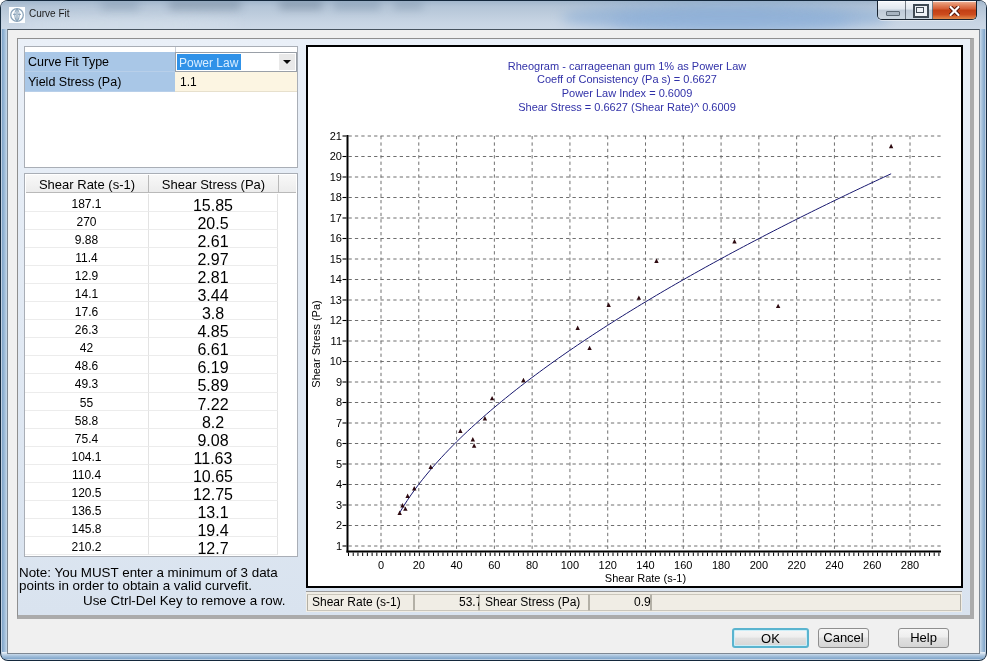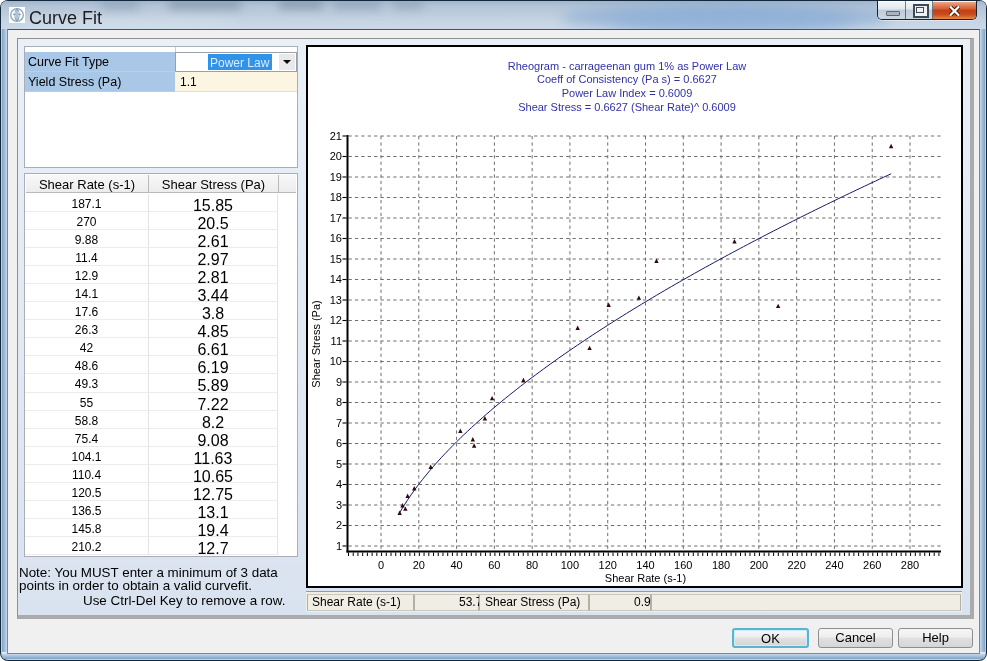--- a/index.html
+++ b/index.html
@@ -14,21 +14,21 @@
 #client { position:absolute; left:7px; top:29px; width:973px; height:625px;
   background:#f0f0f0; border:1px solid #7e8893; border-top-color:#47535f; }
 
 .edgeL { position:absolute; left:1px; top:28px; bottom:1px; width:7px;
   background:linear-gradient(90deg,#7fa4c9 0%,#a8c3dd 45%,#e3ecf5 92%,#eef3f9 100%); }
 .edgeR { position:absolute; right:1px; top:28px; bottom:1px; width:7px;
   background:linear-gradient(270deg,#7fa4c9 0%,#a8c3dd 45%,#e3ecf5 92%,#eef3f9 100%); }
 .edgeB { position:absolute; left:1px; right:1px; bottom:1px; height:7px;
   background:linear-gradient(0deg,#7fa4c9 0%,#a8c3dd 45%,#e3ecf5 92%,#eef3f9 100%); }
 #ticon { position:absolute; left:8px; top:6px; width:16px; height:16px; background:#fdfeff; }
-#ttext { position:absolute; left:28px; top:7px; font-size:18px; color:#1c1c1c;text-align:center; }
+#ttext { position:absolute; left:28px; top:7px; font-size:10px; color:#1c1c1c;text-align:center; }
 
 #caption-btns { position:absolute; left:877px; top:1px; width:100px; height:19px;
   border:1px solid #17222e; border-top:none; border-radius:0 0 5px 5px; overflow:hidden;
   box-shadow:0 1px 0 rgba(255,255,255,.45); display:flex; }
 .cb { height:100%; border-right:1px solid rgba(20,30,40,.55); position:relative;
   background:linear-gradient(180deg,#f5f8fb 0%,#e0e8ef 45%,#bfcbd8 50%,#ccd7e1 100%);
   box-shadow:inset 0 1px 0 rgba(255,255,255,.8); }
 #cb-min { width:28px; }
 #cb-max { width:27px; }
 #cb-close { width:43px; border-right:none;
@@ -48,21 +48,21 @@
 #box1 { position:absolute; left:6px; top:7px; width:274px; height:122px;
   background:#fff; border:1px solid #a9aeb6; }
 #box1 .hdrstrip { position:absolute; left:0; top:0; width:100%; height:5px; background:#fff; border-bottom:0; }
 #box1 .vline { position:absolute; left:150px; top:0; width:1px; height:5px; background:#c9ced6; }
 .prow { position:absolute; left:0; width:272px; height:16px; }
 .plabel { position:absolute; left:0; top:0; width:150px; height:20px; background:#a9c7e7;
   border-bottom:1px solid #b8cfe9; font-size:12.5px; color:#000; padding:3px 0 0 3px; }
 .pval { position:absolute; left:150px; top:0; width:122px; height:20px; }
 #combo { position:absolute; inset:0; background:#fff; border:1px solid #9aa0a8; }
 #combo .sel { position:absolute; left:1px; top:1px; padding:2px 3px 0 2px; font-size:12px;
-  background:#3092e8; color:#d9edff;margin-left:31px; }
+  background:#3092e8; color:#d9edff; }
 #combo .btn { position:absolute; right:1px; top:1px; width:16px; height:16px;
   background:#e9e9e9; }
 #combo .btn::after { content:""; position:absolute; left:3.5px; top:6px; width:0; height:0;
   border:4.3px solid transparent; border-top:4.6px solid #0a0a0a; }
 #edit11 { position:absolute; inset:0; background:#fcf5e2; border-bottom:1px solid #e7e0cd;
   font-size:12px; padding:3px 0 0 5px; }
 
 #box2 { position:absolute; left:6px; top:134px; width:274px; height:384px;
   background:#fff; border:1px solid #a9aeb6; overflow:hidden; }
 #thead { position:absolute; left:1px; top:1px; width:270px; height:18px;
@@ -80,21 +80,21 @@
 .note { position:absolute; font-size:13.4px; color:#000; white-space:nowrap; }
 
 #chart { position:absolute; left:288px; top:6px; width:657px; height:543px;
   background:#fff; border:2px solid #000; }
 
 #status { position:absolute; left:288px; top:552px; width:656px; height:21px;
   background:#f0ede5; border-top:1px solid #9b9b9b; }
 .scell { position:absolute; top:2px; height:17px; border:1px solid #b3b0a6; border-top-color:#cac6bb; border-bottom-color:#cac6bb;
   font-size:12px; padding-top:0px; background:#f0ede5;padding-left:44px; }
 
-.btn7 { position:absolute; top:598px; width:75px; height:20px; border:1px solid #8e8e8e; border-radius:3px;
+.btn7 { position:absolute; top:598px; width:51px; height:20px; border:1px solid #8e8e8e; border-radius:3px;
   background:linear-gradient(180deg,#f6f6f6 0%,#eeeeee 45%,#e1e1e1 50%,#d5d5d5 100%);
   font-size:13px; text-align:center; padding-top:1px; }
 #okbtn { left:724px; width:77px; border:2px solid #5ab4cf; box-shadow:0 0 0 1px #cceef8 inset; padding-top:0.5px; }
 #cancelbtn { left:810px; }
 #helpbtn { left:890px; }
 .al { font-size:11px; fill:#000; font-family:"Liberation Sans",sans-serif; }
 .tl { font-size:11px; fill:#3131a8; font-family:"Liberation Sans",sans-serif; }
 .g { stroke:#6f6f6f; stroke-width:1; stroke-dasharray:3.3 3.1; fill:none; }
 </style></head>
 <body>

